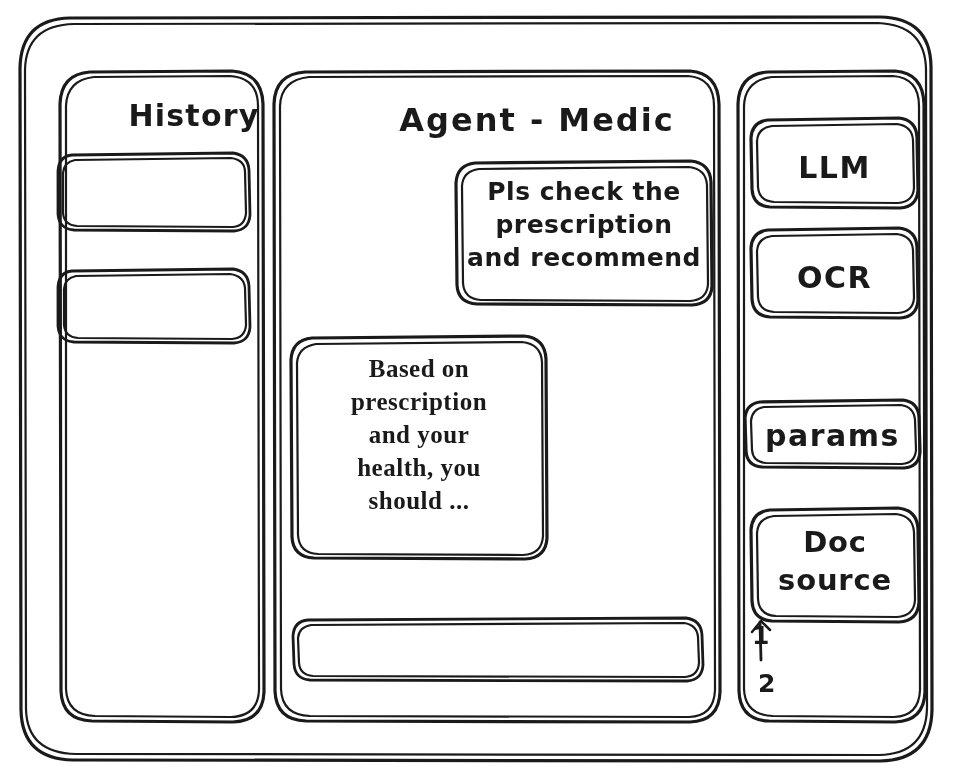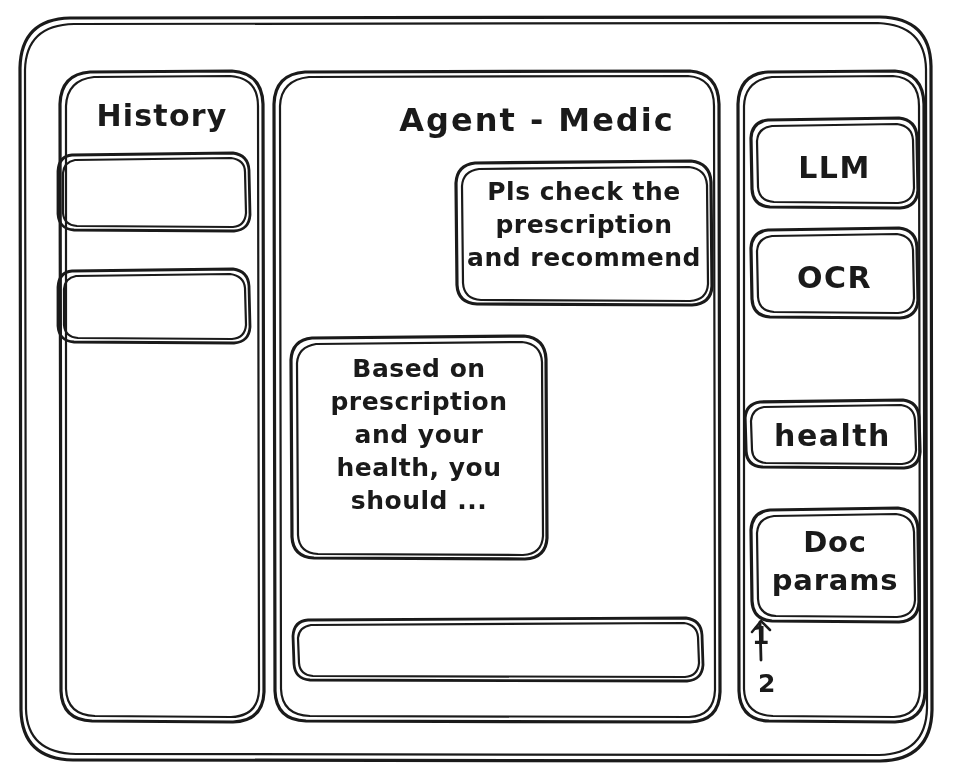--- a/index.html
+++ b/index.html
@@ -48,20 +48,21 @@
     text-align: center;
     letter-spacing: 0.5px;
     line-height: 1.30;
     white-space: pre-line;
     -webkit-font-smoothing: antialiased;
   }
 
   .panel-title {
     font-size: 30px;
     letter-spacing: 1.2px;
+    padding-left: 32px;
   }
 
   .main-title {
     font-size: 32px;
     letter-spacing: 2px;
   }
 
   .bubble-text {
     font-size: 25px;
     line-height: 1.32;
@@ -177,34 +178,34 @@
 
     <div class="lbl" style="left:58px; top:153px; width:192px; height:78px;"></div>
     <div class="lbl" style="left:58px; top:269px; width:192px; height:74px;"></div>
 
     <div class="lbl main-title" style="left:281px; top:100px; width:512px;">Agent - Medic</div>
 
     <div class="lbl bubble-text" style="left:461px; top:175px; width:246px;">Pls check the
 prescription
 and recommend</div>
 
-    <div class="lbl bubble-text" style="left:297px; top:352px; width:244px;">Based on
+    <div class="lbl bubble-text" style="left:297px; top:352px; width:244px;font-family:Liberation Serif, serif;">Based on
 prescription
 and your
 health, you
 should ...</div>
 
     <div class="lbl" style="left:294px; top:620px; width:408px; height:60px;"></div>
 
     <div class="lbl btn-text" style="left:752px; top:258px; width:165px;">OCR</div>
 
     <div class="lbl btn-text" style="left:752px; top:148px; width:165px;">LLM</div>
 
-    <div class="lbl btn-text" style="left:746px; top:416px; width:173px;">health</div>
+    <div class="lbl btn-text" style="left:746px; top:416px; width:173px;">params</div>
 
     <div class="lbl doc-text" style="left:752px; top:524px; width:166px;">Doc
-params</div>
+source</div>
 
     <div class="lbl num-text" style="left:752px; top:620px; width:40px;">1</div>
     <div class="lbl num-text" style="left:758px; top:668px; width:40px;">2</div>
 
   </div>
 </div>
 
 </body></html>

